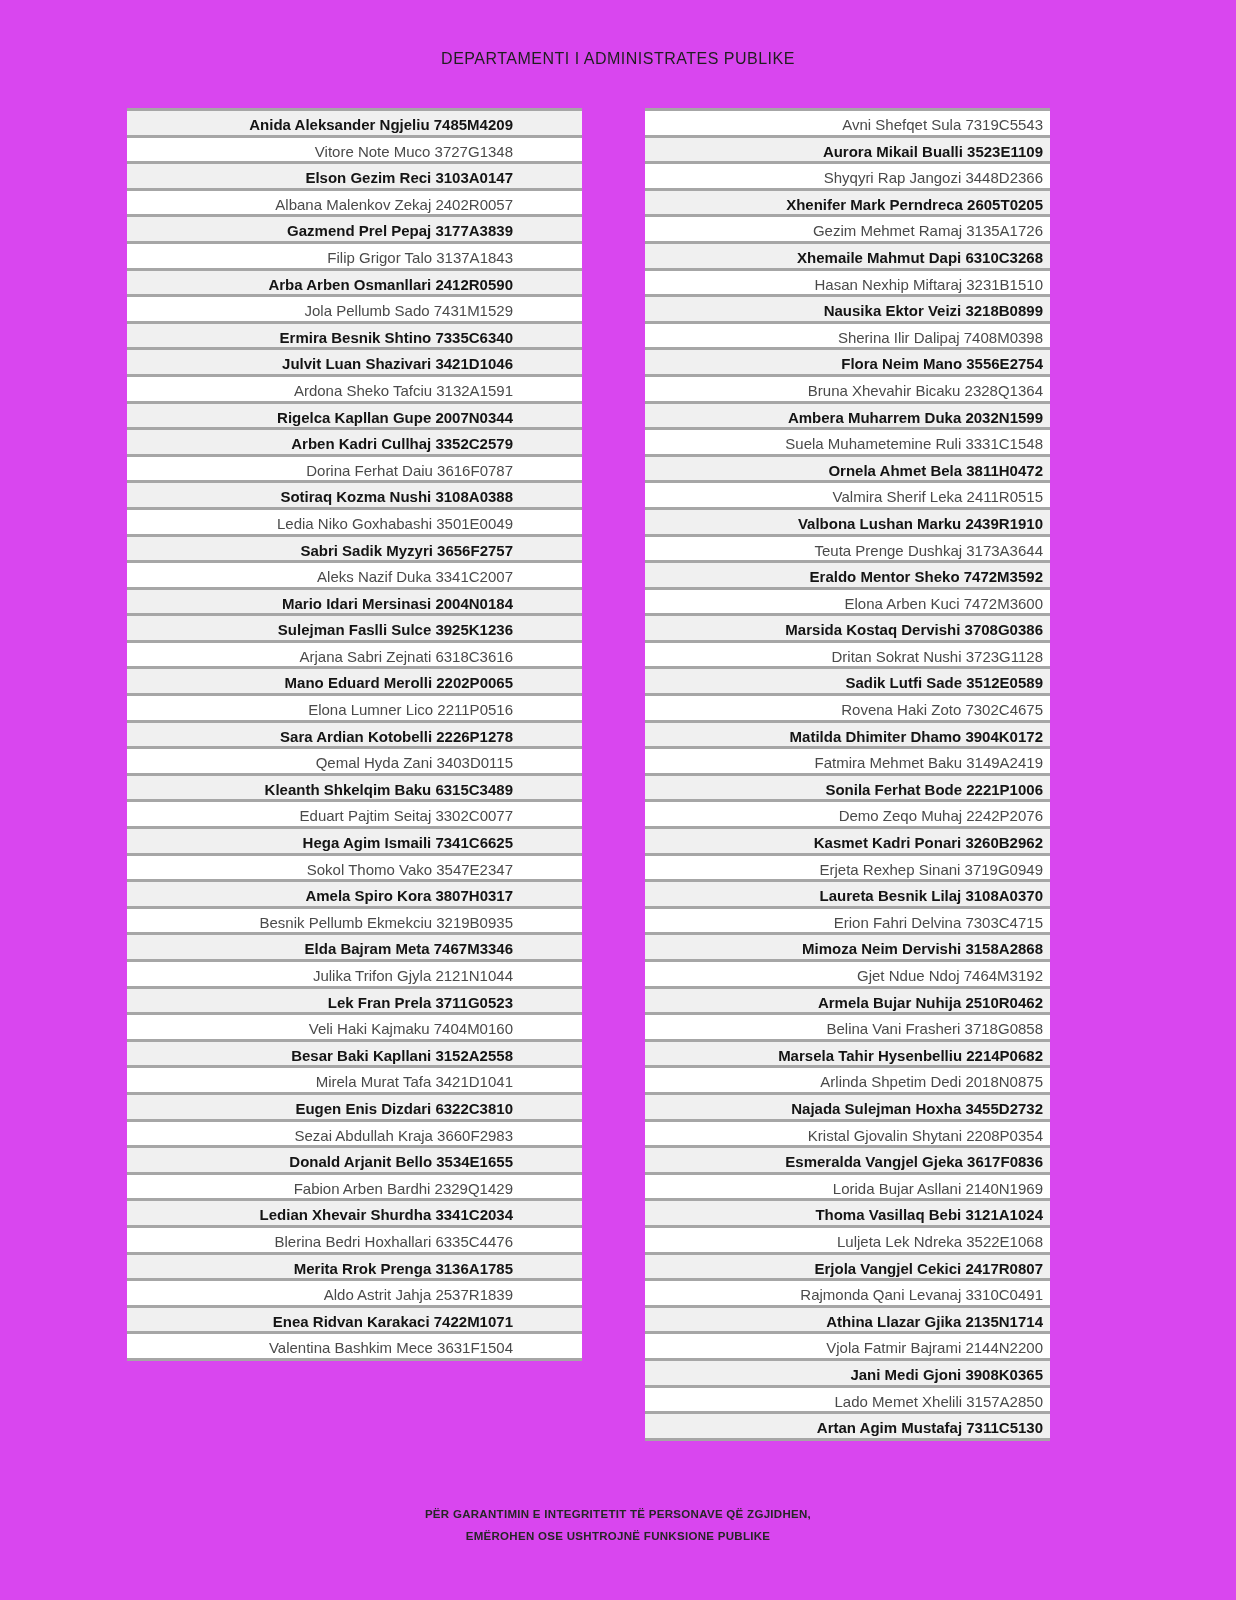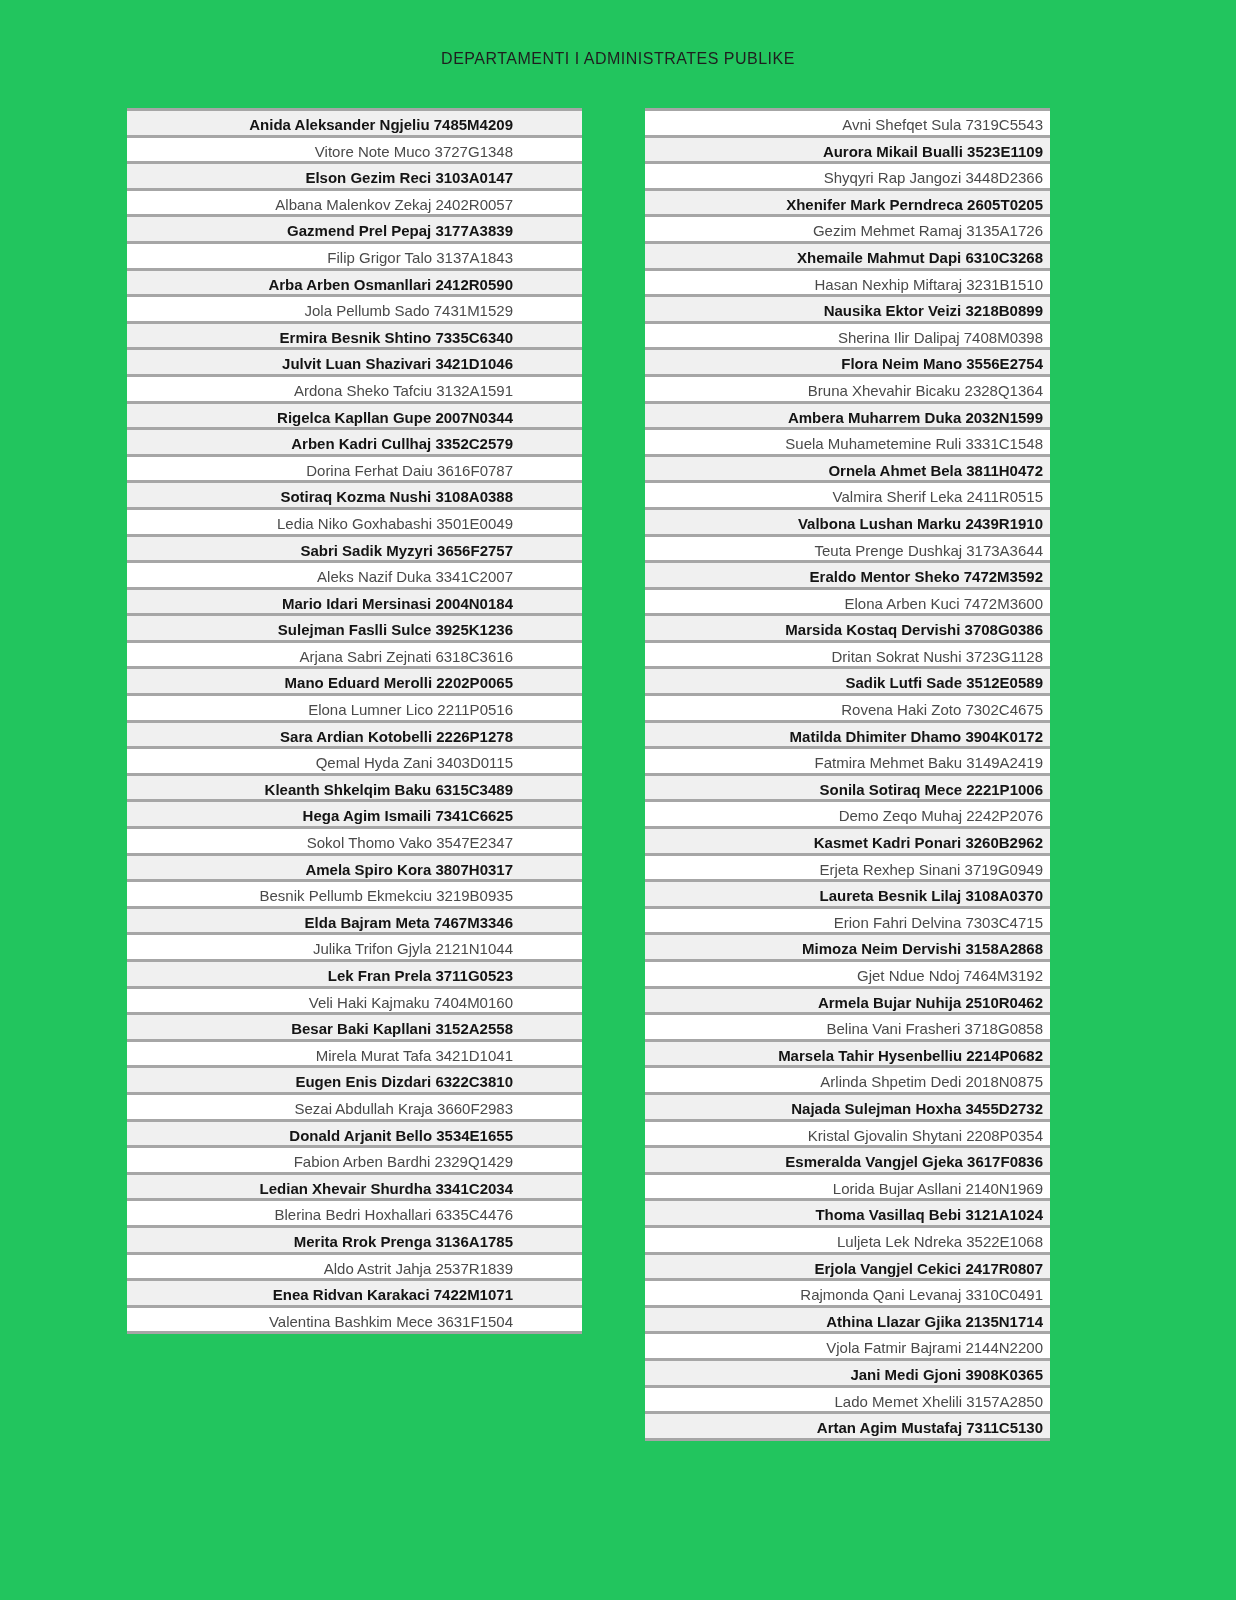--- a/index.html
+++ b/index.html
@@ -1,20 +1,20 @@
 <!DOCTYPE html>
 <html><head>
 <meta charset="utf-8">
 <style>
   html, body { margin: 0; padding: 0; background: #ffffff; }
   .page {
     position: relative;
     width: 1236px;
     height: 1600px;
-    background: #22c55e;
+    background: #d946ef;
     font-family: "Liberation Sans", sans-serif;
     overflow: hidden;
   }
   .title {
     position: absolute;
     top: 50px;
     left: 0;
     width: 100%;
     text-align: center;
     font-size: 16px;
@@ -90,20 +90,21 @@
       <div class="row shaded">Sabri Sadik Myzyri 3656F2757</div>
       <div class="row">Aleks Nazif Duka 3341C2007</div>
       <div class="row shaded">Mario Idari Mersinasi 2004N0184</div>
       <div class="row shaded">Sulejman Faslli Sulce 3925K1236</div>
       <div class="row">Arjana Sabri Zejnati 6318C3616</div>
       <div class="row shaded">Mano Eduard Merolli 2202P0065</div>
       <div class="row">Elona Lumner Lico 2211P0516</div>
       <div class="row shaded">Sara Ardian Kotobelli 2226P1278</div>
       <div class="row">Qemal Hyda Zani 3403D0115</div>
       <div class="row shaded">Kleanth Shkelqim Baku 6315C3489</div>
+      <div class="row">Eduart Pajtim Seitaj 3302C0077</div>
       <div class="row shaded">Hega Agim Ismaili 7341C6625</div>
       <div class="row">Sokol Thomo Vako 3547E2347</div>
       <div class="row shaded">Amela Spiro Kora 3807H0317</div>
       <div class="row">Besnik Pellumb Ekmekciu 3219B0935</div>
       <div class="row shaded">Elda Bajram Meta 7467M3346</div>
       <div class="row">Julika Trifon Gjyla 2121N1044</div>
       <div class="row shaded">Lek Fran Prela 3711G0523</div>
       <div class="row">Veli Haki Kajmaku 7404M0160</div>
       <div class="row shaded">Besar Baki Kapllani 3152A2558</div>
       <div class="row">Mirela Murat Tafa 3421D1041</div>
@@ -138,21 +139,21 @@
       <div class="row shaded">Valbona Lushan Marku 2439R1910</div>
       <div class="row">Teuta Prenge Dushkaj 3173A3644</div>
       <div class="row shaded">Eraldo Mentor Sheko 7472M3592</div>
       <div class="row">Elona Arben Kuci 7472M3600</div>
       <div class="row shaded">Marsida Kostaq Dervishi 3708G0386</div>
       <div class="row">Dritan Sokrat Nushi 3723G1128</div>
       <div class="row shaded">Sadik Lutfi Sade 3512E0589</div>
       <div class="row">Rovena Haki Zoto 7302C4675</div>
       <div class="row shaded">Matilda Dhimiter Dhamo 3904K0172</div>
       <div class="row">Fatmira Mehmet Baku 3149A2419</div>
-      <div class="row shaded">Sonila Sotiraq Mece 2221P1006</div>
+      <div class="row shaded">Sonila Ferhat Bode 2221P1006</div>
       <div class="row">Demo Zeqo Muhaj 2242P2076</div>
       <div class="row shaded">Kasmet Kadri Ponari 3260B2962</div>
       <div class="row">Erjeta Rexhep Sinani 3719G0949</div>
       <div class="row shaded">Laureta Besnik Lilaj 3108A0370</div>
       <div class="row">Erion Fahri Delvina 7303C4715</div>
       <div class="row shaded">Mimoza Neim Dervishi 3158A2868</div>
       <div class="row">Gjet Ndue Ndoj 7464M3192</div>
       <div class="row shaded">Armela Bujar Nuhija 2510R0462</div>
       <div class="row">Belina Vani Frasheri 3718G0858</div>
       <div class="row shaded">Marsela Tahir Hysenbelliu 2214P0682</div>
@@ -165,14 +166,18 @@
       <div class="row">Luljeta Lek Ndreka 3522E1068</div>
       <div class="row shaded">Erjola Vangjel Cekici 2417R0807</div>
       <div class="row">Rajmonda Qani Levanaj 3310C0491</div>
       <div class="row shaded">Athina Llazar Gjika 2135N1714</div>
       <div class="row">Vjola Fatmir Bajrami 2144N2200</div>
       <div class="row shaded">Jani Medi Gjoni 3908K0365</div>
       <div class="row">Lado Memet Xhelili 3157A2850</div>
       <div class="row shaded">Artan Agim Mustafaj 7311C5130</div>
     </div>
 
+  <div class="footer">
+    <div>PËR GARANTIMIN E INTEGRITETIT TË PERSONAVE QË ZGJIDHEN,</div>
+    <div>EMËROHEN OSE USHTROJNË FUNKSIONE PUBLIKE</div>
+  </div>
 
 </div>
 
 </body></html>

